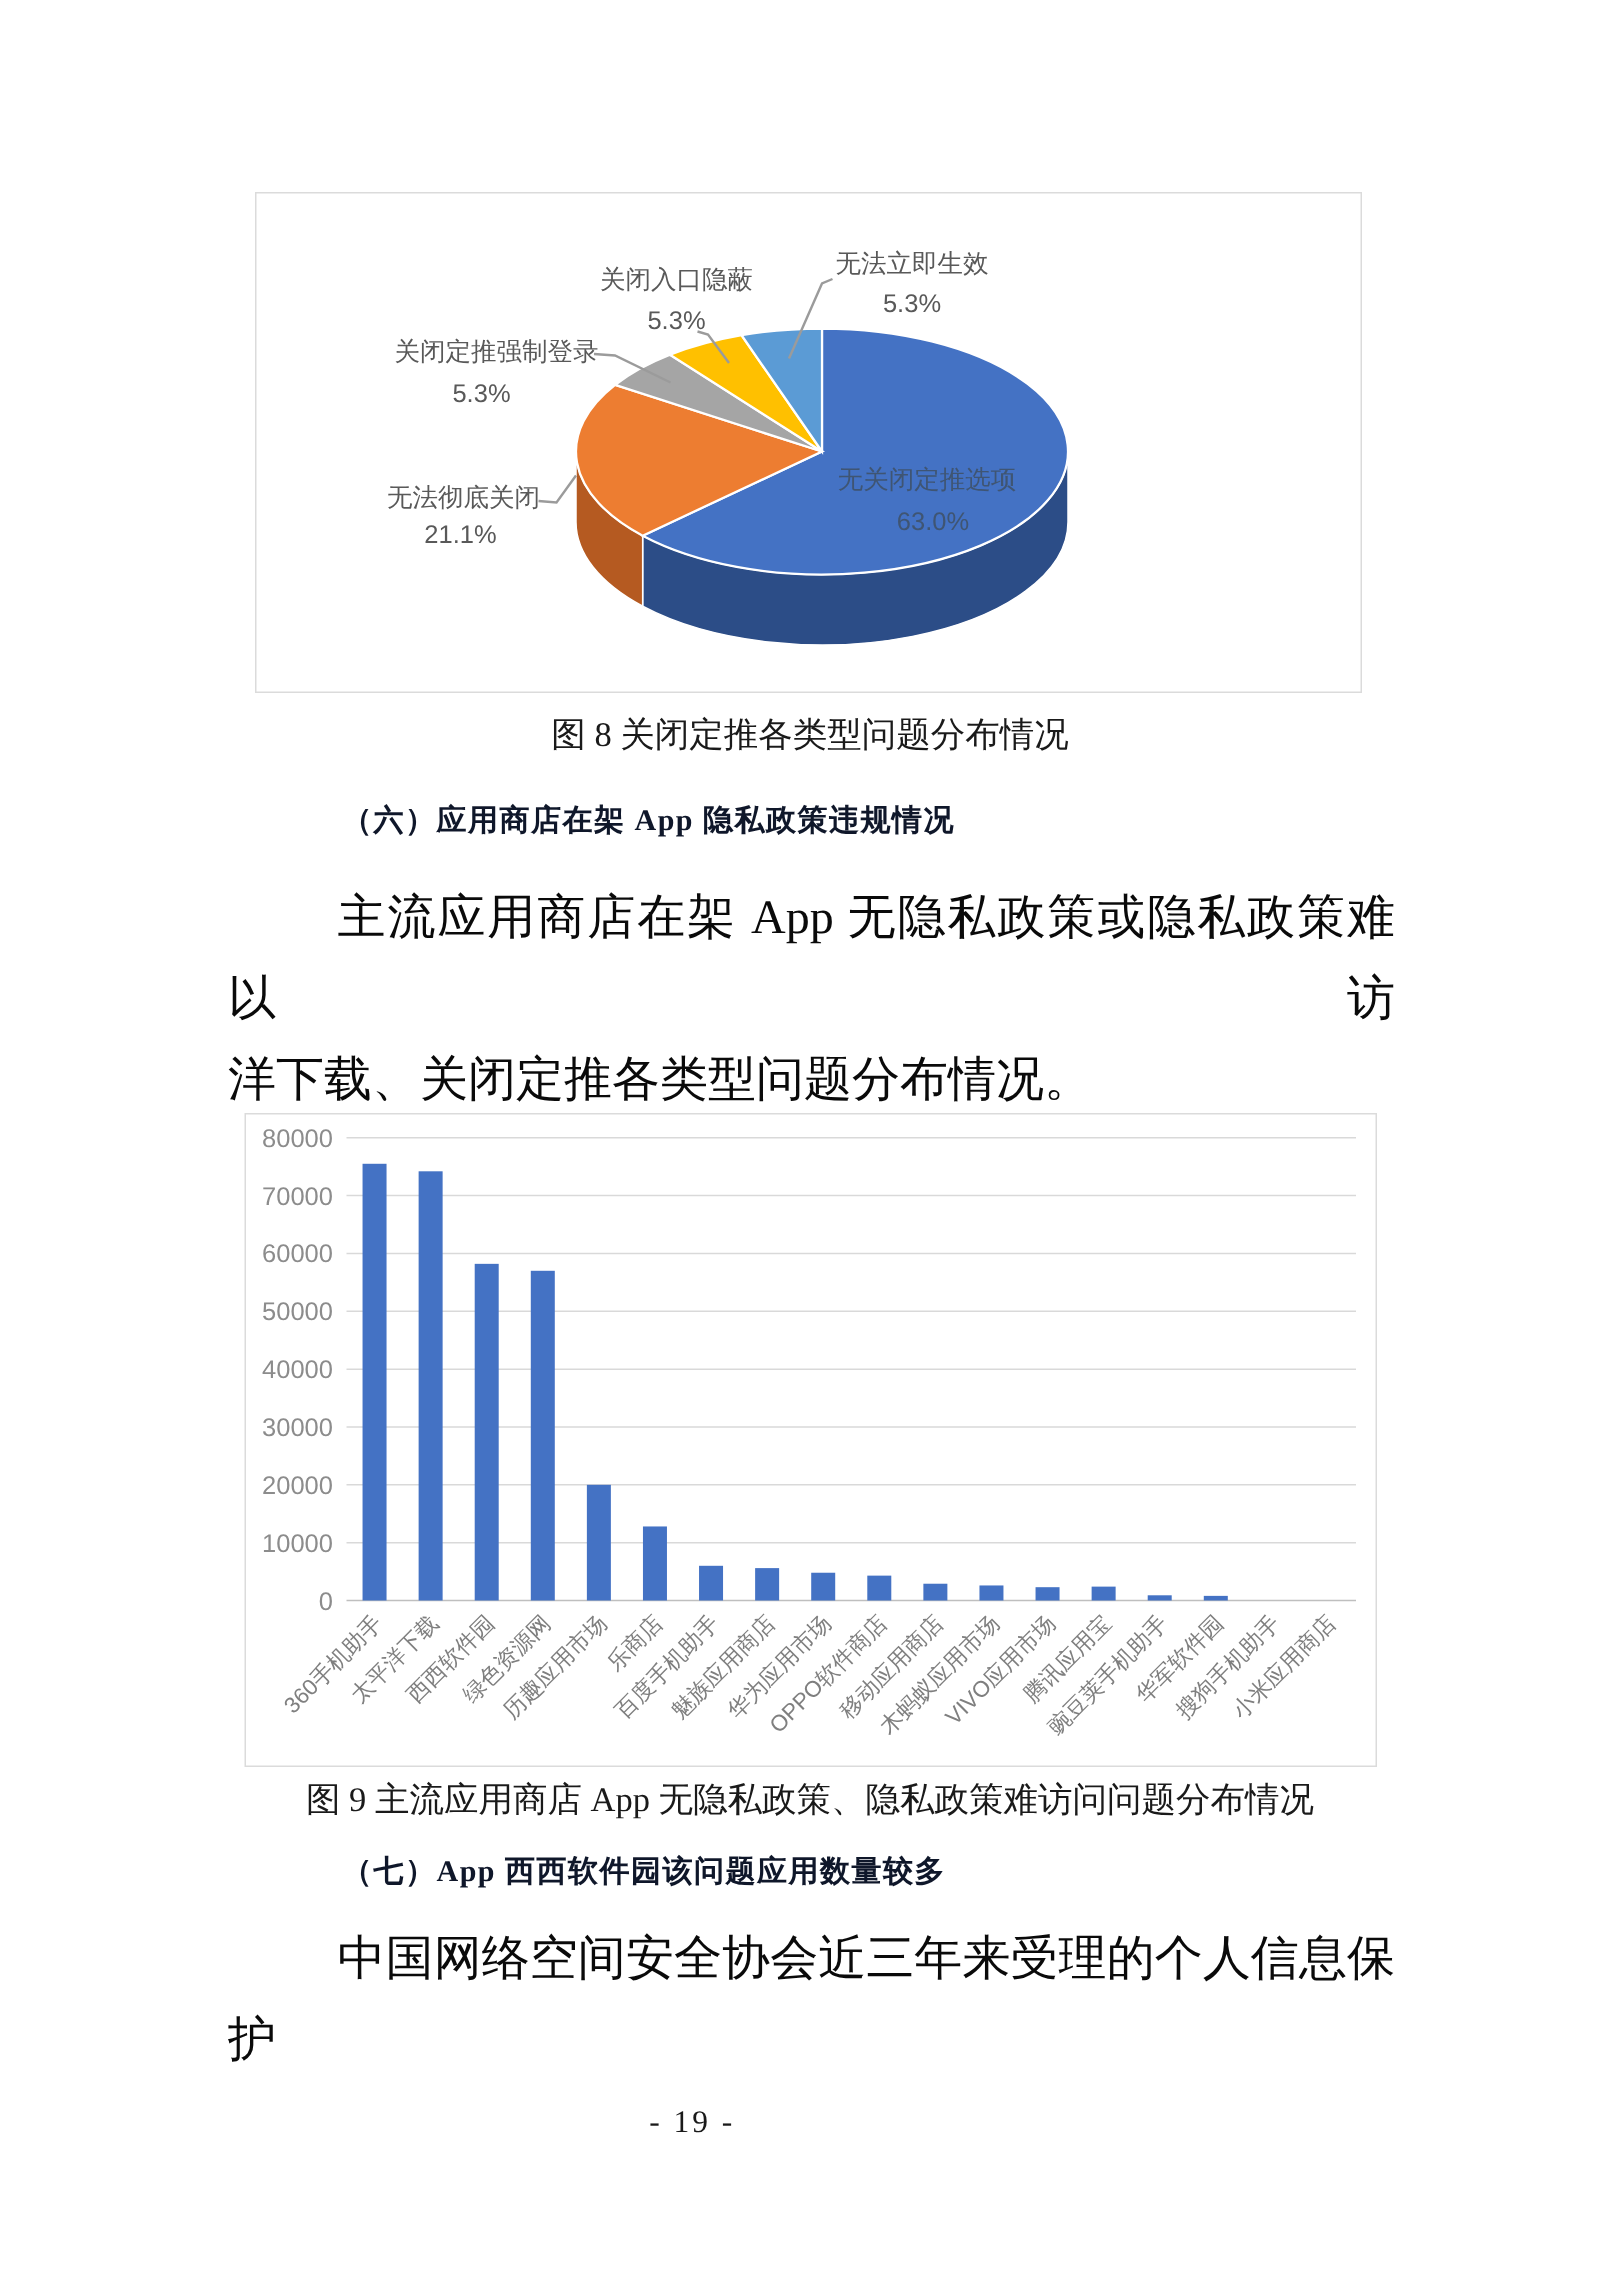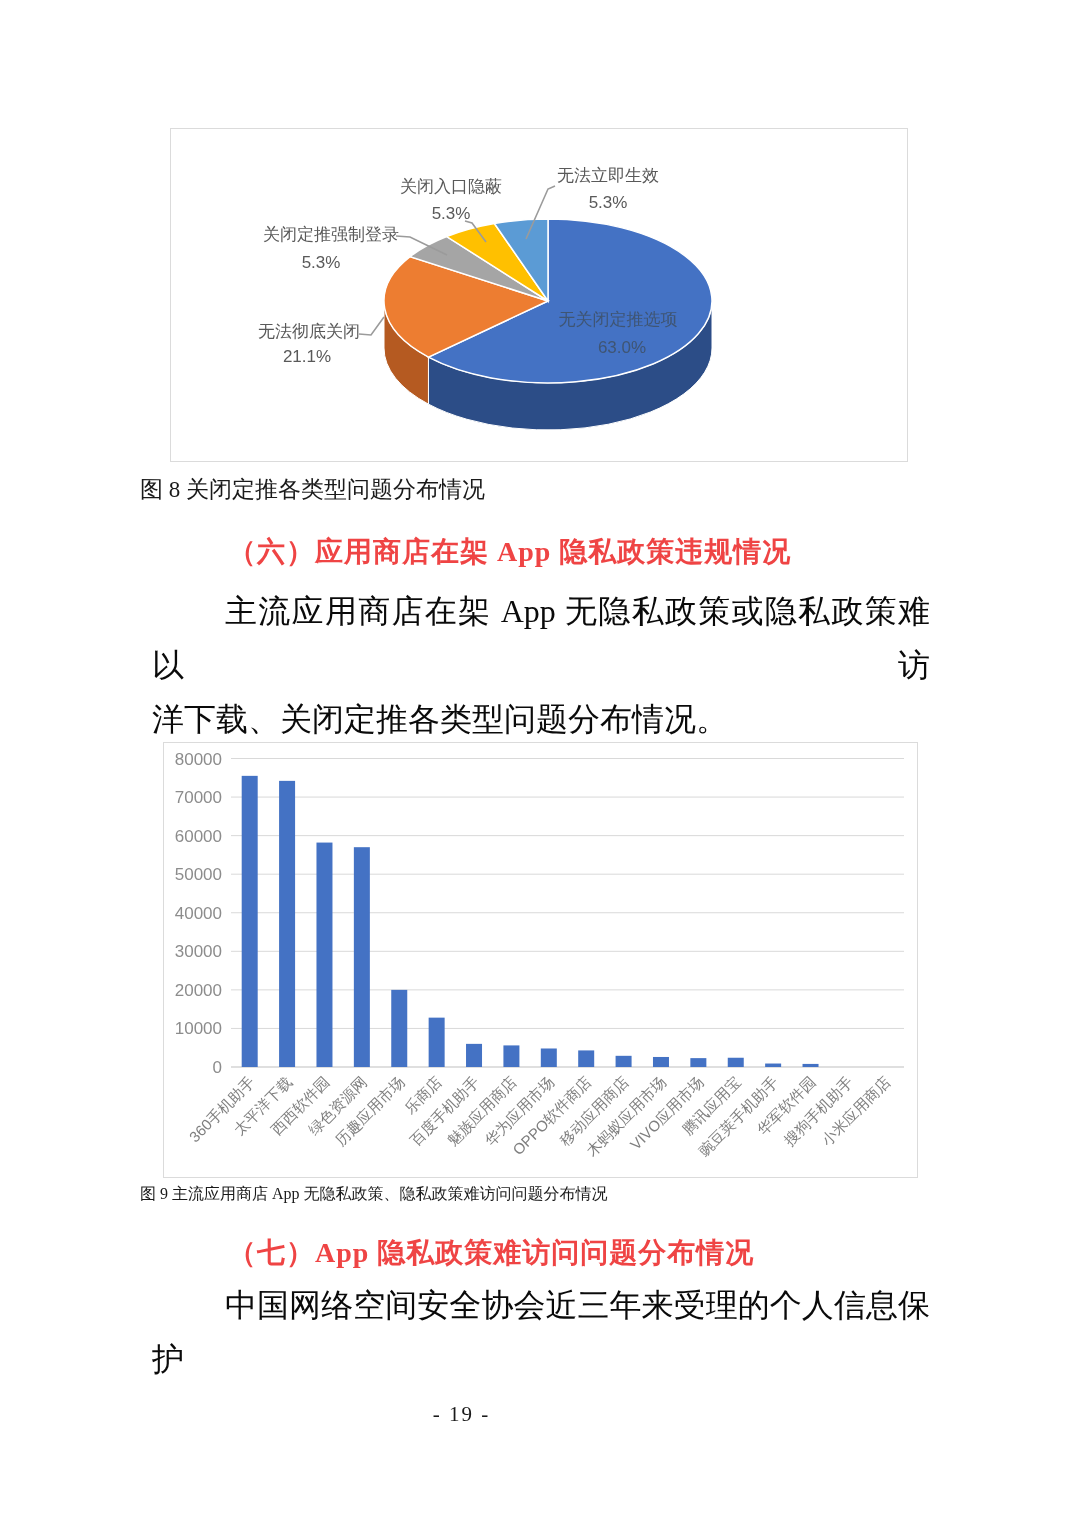--- a/index.html
+++ b/index.html
@@ -14,27 +14,27 @@
   .chart-box{
     position:absolute;
     background:#ffffff;
     border:1px solid #dbdbdb;
     box-sizing:border-box;
   }
   .fig8-box{left:170px;top:128px;width:738px;height:334px;}
   .fig9-box{left:163px;top:742px;width:755px;height:436px;}
   .caption{
     position:absolute;left:140px;width:800px;
-    text-align:left;color:#1a1a1a;
+    text-align:center;color:#1a1a1a;
   }
   .caption8{top:474px;font-size:23px;}
-  .caption9{top:1184px;font-size:16px;}
+  .caption9{top:1184px;font-size:23px;}
   .heading{
     position:absolute;left:228px;width:720px;
-    font-weight:bold;font-size:28px;color:#ef4444;
+    font-weight:bold;font-size:20px;color:#0f172a;
     letter-spacing:1px;white-space:nowrap;
   }
   .heading6{top:533px;}
   .heading7{top:1234px;}
   .para{
     position:absolute;left:152px;width:778px;
     font-size:32px;line-height:54px;color:#0a0a0a;
   }
   .para6{top:584px;}
   .para7{top:1278px;}
@@ -139,21 +139,21 @@
         <text x="615.1388888888888" y="340" text-anchor="end" font-size="15" fill="#7F7F7F" transform="rotate(-45 615.1388888888888 340)">豌豆荚手机助手</text>
         <rect x="638.5277777777777" y="320.915" width="16" height="3.0849999999999795" fill="#4472C4"></rect>
         <text x="652.5277777777777" y="340" text-anchor="end" font-size="15" fill="#7F7F7F" transform="rotate(-45 652.5277777777777 340)">华军软件园</text>
         <text x="689.9166666666666" y="340" text-anchor="end" font-size="15" fill="#7F7F7F" transform="rotate(-45 689.9166666666666 340)">搜狗手机助手</text>
         <text x="727.3055555555555" y="340" text-anchor="end" font-size="15" fill="#7F7F7F" transform="rotate(-45 727.3055555555555 340)">小米应用商店</text>
       </svg>
   </div>
 
   <div class="caption caption9">图 9 主流应用商店 App 无隐私政策、隐私政策难访问问题分布情况</div>
 
-  <div class="heading heading7">（七）App 隐私政策难访问问题分布情况</div>
+  <div class="heading heading7">（七）App 西西软件园该问题应用数量较多</div>
 
   <div class="para para7">
     <div class="line stretch indent">中国网络空间安全协会近三年来受理的个人信息保护</div>
   </div>
 
   <div class="page-number">- 19 -</div>
 
 </div>
 
 </body></html>

